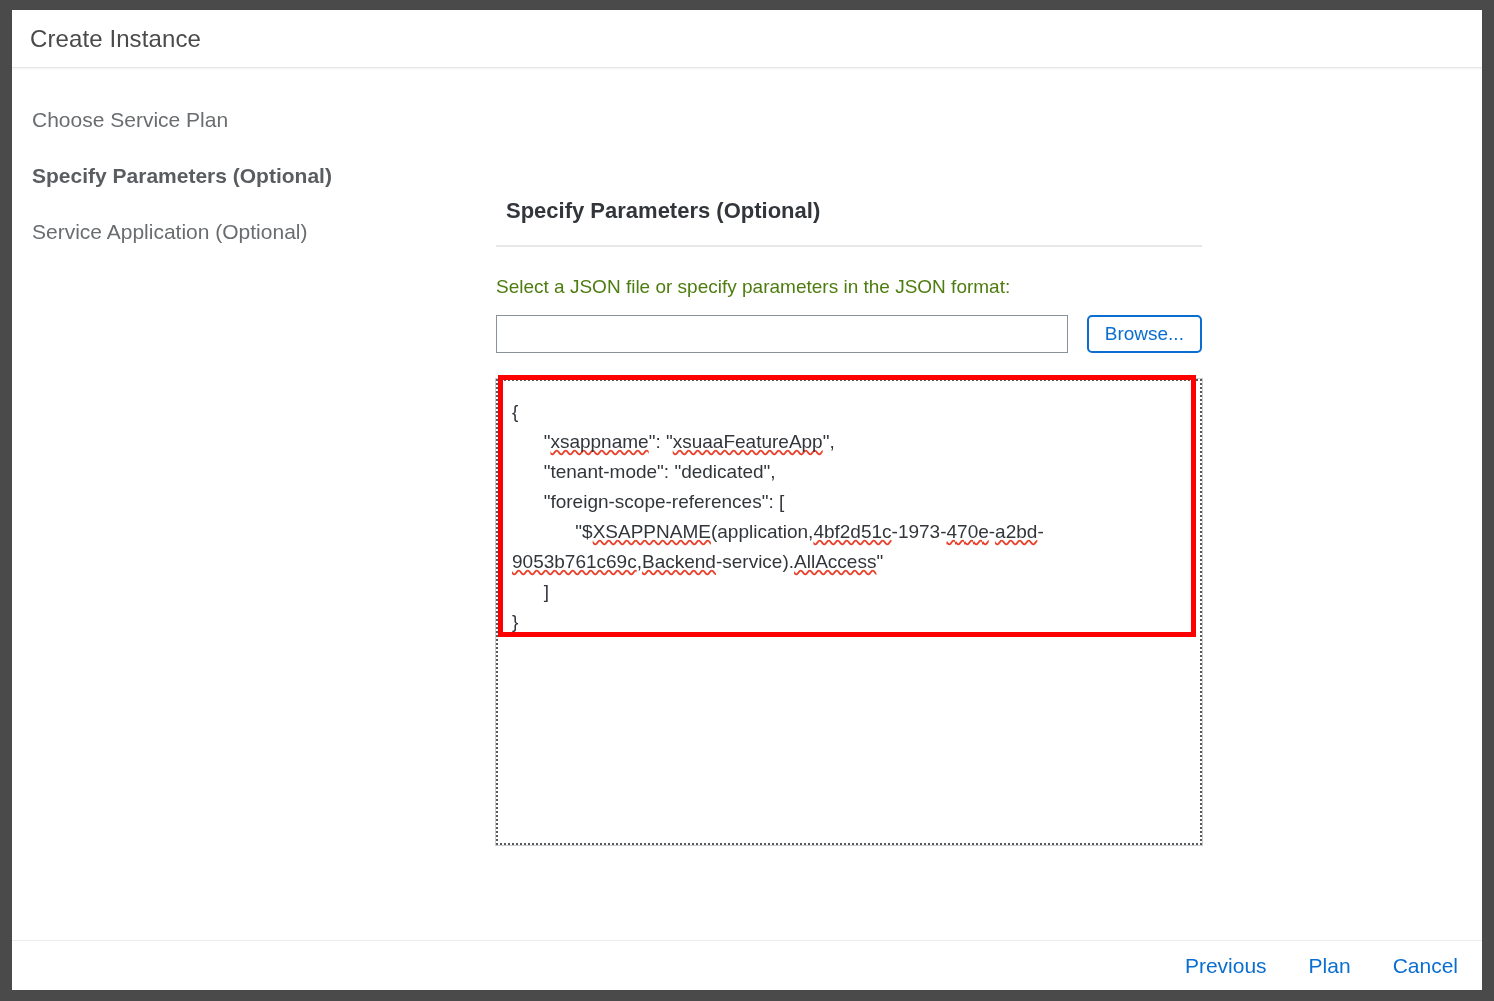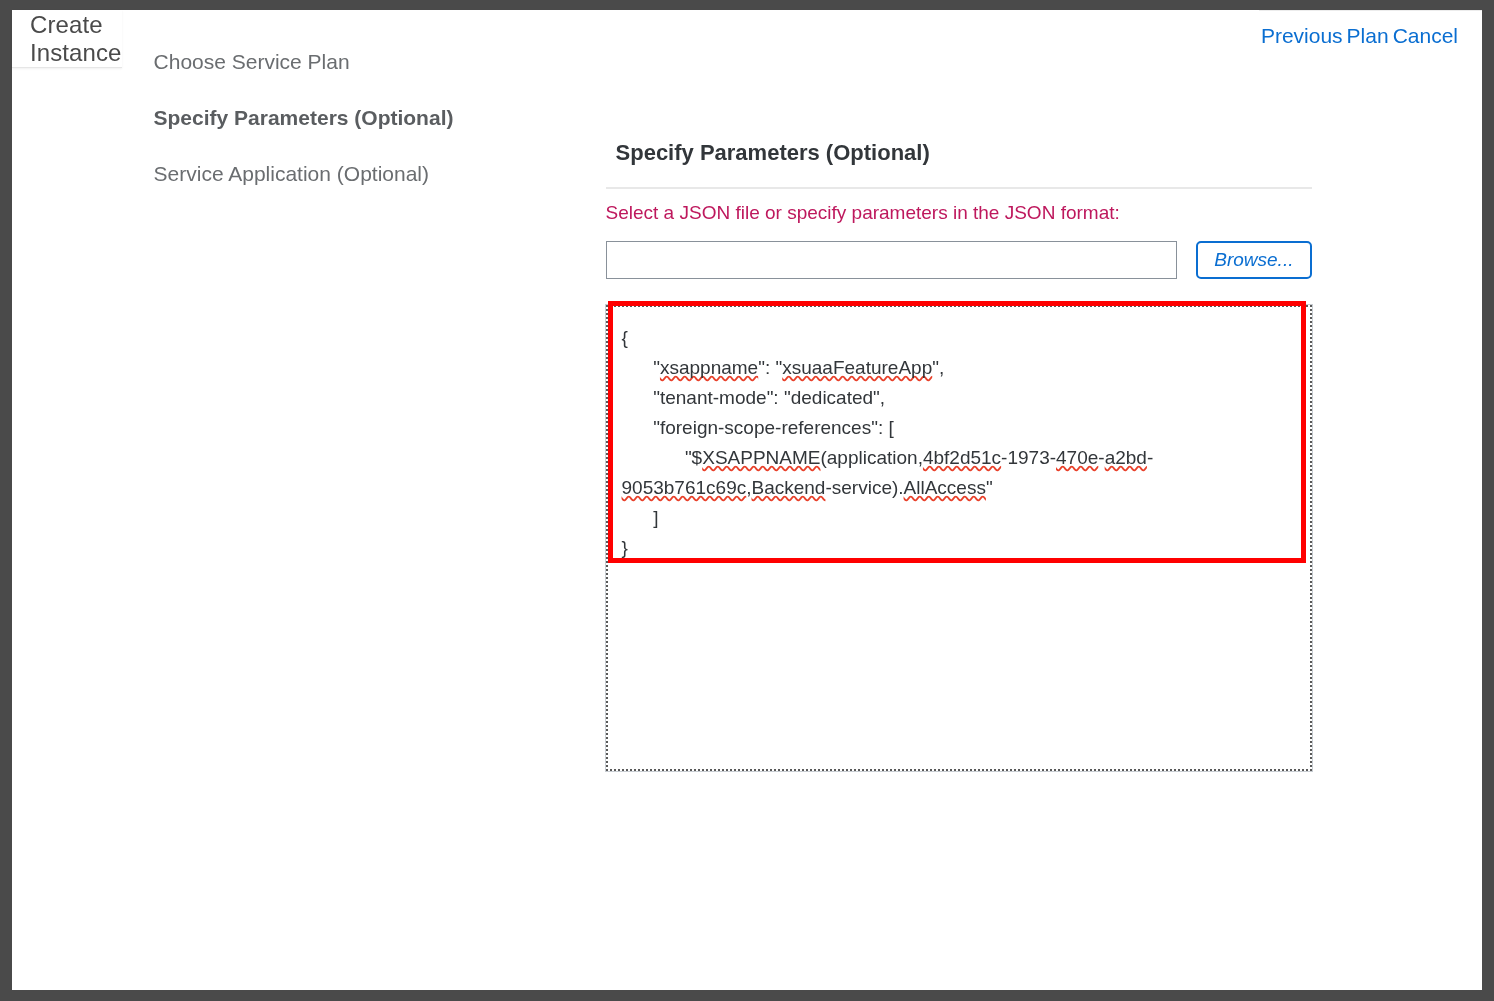--- a/index.html
+++ b/index.html
@@ -17,21 +17,21 @@
   
   #dialog {
     position: absolute;
     left: 12px;
     top: 10px;
     width: 1470px;
     height: 980px;
     background: #ffffff;
     box-sizing: border-box;
     display: flex;
-    flex-direction: row;
+    flex-direction: column;
   }
 
   
   #titlebar {
     height: 58px;
     flex: 0 0 58px;
     border-bottom: 1px solid #e6e6e6;
     box-shadow: 0 1px 2px rgba(0,0,0,0.06);
     display: flex;
     align-items: center;
@@ -46,21 +46,21 @@
 
   
   #dialog-body {
     flex: 1 1 auto;
     position: relative;
   }
 
   
   #wizard-steps {
     position: absolute;
-    left: 32px;
+    left: 20px;
     top: 40px;
     width: 400px;
   }
   .wizard-step {
     font-size: 21px;
     color: #6a6d70;
     margin-bottom: 32px;
     line-height: 24px;
     cursor: pointer;
     white-space: nowrap;
@@ -83,23 +83,23 @@
     padding-top: 110px;
     padding-left: 10px;
     line-height: 30px;
   }
   #panel-divider {
     margin-top: 12px;
     height: 2px;
     background: #e8e8e8;
   }
   #panel-instruction {
-    margin-top: 12px;
+    margin-top: 28px;
     font-size: 19px;
-    color: #be185d;
+    color: #4d7c0f;
     line-height: 24px;
   }
 
   
   #file-row {
     margin-top: 16px;
     display: flex;
     align-items: stretch;
     height: 38px;
   }
@@ -119,21 +119,20 @@
     width: 117px;
     border: 2px solid #0a6ed1;
     border-radius: 5px;
     background: #ffffff;
     color: #0a6ed1;
     font-family: "Liberation Sans", sans-serif;
     font-size: 19px;
     cursor: pointer;
     box-sizing: border-box;
     padding: 0;
-    font-style: italic;
   }
 
   
   #json-area-wrap {
     position: relative;
     margin-top: 26px;
   }
   #json-textarea {
     width: 706px;
     height: 466px;
@@ -177,20 +176,21 @@
     justify-content: flex-end;
     padding-right: 22px;
     box-sizing: border-box;
   }
   .footer-button {
     background: none;
     border: none;
     color: #0a6ed1;
     font-family: "Liberation Sans", sans-serif;
     font-size: 21px;
+    margin-left: 38px;
     cursor: pointer;
     padding: 2px 2px;
   }
 </style>
 </head>
 <body>
 
 <div id="dialog">
 
   <div id="titlebar">

